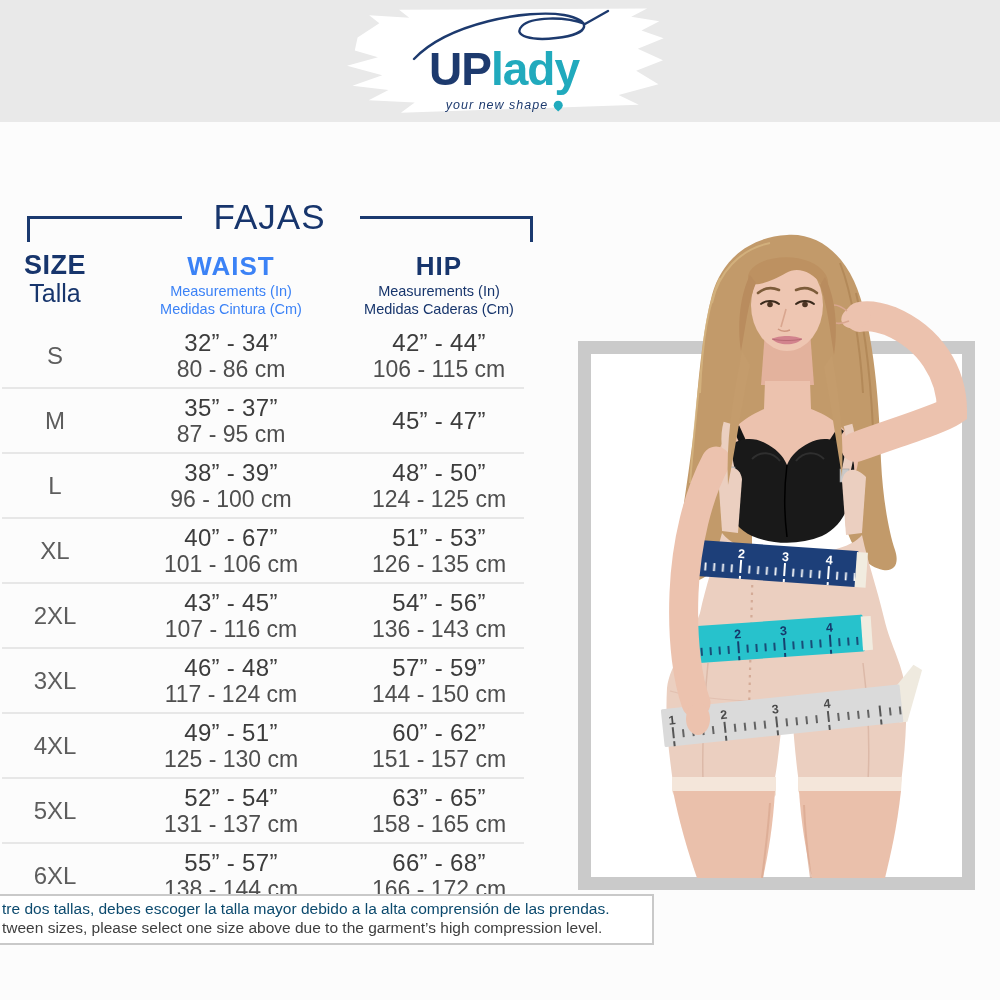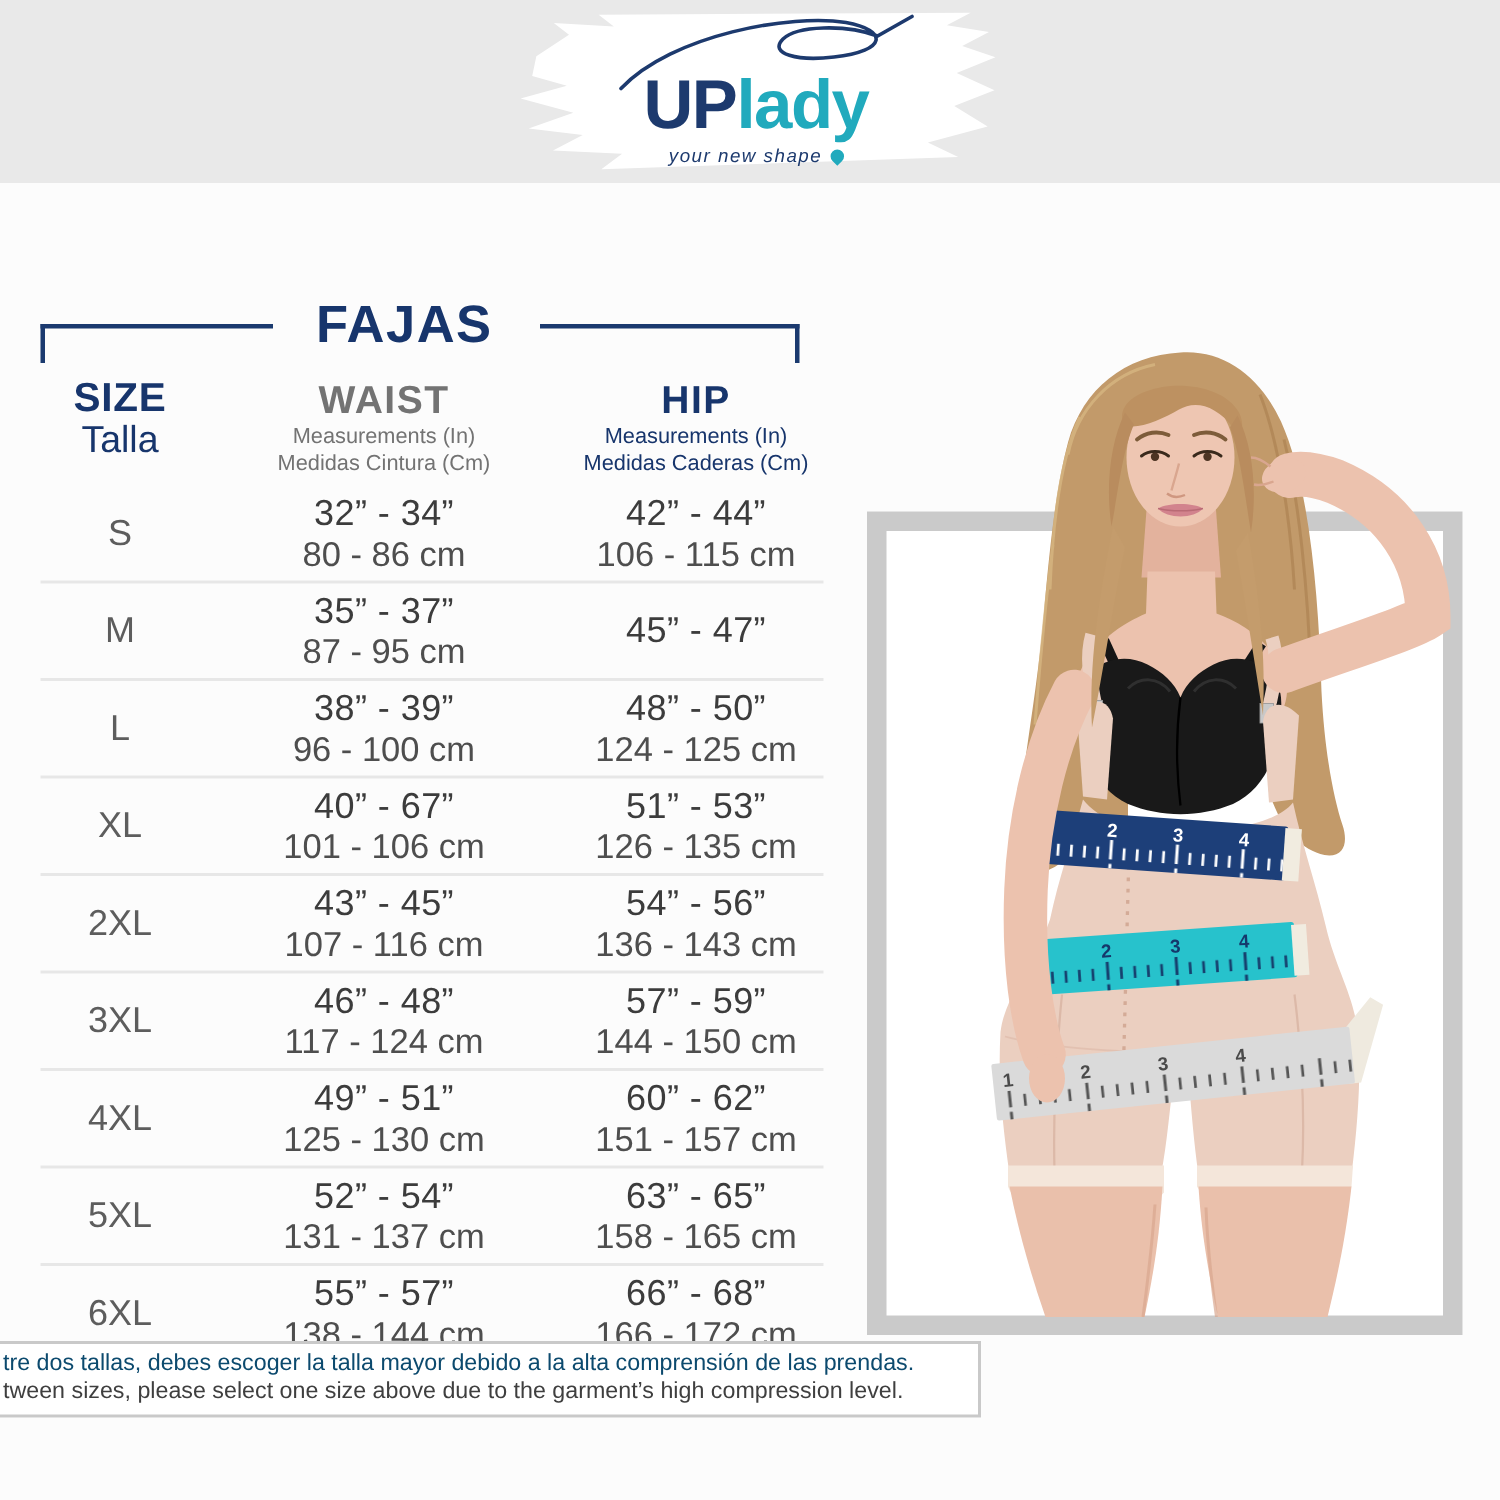--- a/index.html
+++ b/index.html
@@ -14,30 +14,30 @@
   .logo-text{position:absolute;left:0;width:336px;top:40px;line-height:52px;white-space:nowrap;}
   .logo-up{font-size:46px;font-weight:800;color:#1d3a6e;letter-spacing:-1px;}
   .logo-lady{font-size:46px;font-weight:600;color:#21aabd;letter-spacing:-1px;}
   .tagline-row{position:absolute;left:0;width:336px;top:92px;height:16px;}
   .tagline{font-size:12.5px;font-style:italic;color:#1d3a6e;letter-spacing:1px;}
   .tag-dot{display:inline-block;width:9px;height:9px;margin-left:5px;background:#21aabd;border-radius:50% 50% 50% 0;transform:rotate(-45deg) translateY(1px);}
 
   
   .bracket-left{position:absolute;left:27px;top:216px;width:152px;height:23px;border-top:3px solid #1b3a6f;border-left:3px solid #1b3a6f;}
   .bracket-right{position:absolute;left:360px;top:216px;width:170px;height:23px;border-top:3px solid #1b3a6f;border-right:3px solid #1b3a6f;}
-  .fajas{position:absolute;left:172px;top:197px;width:195px;margin:0;text-align:center;font-size:35px;font-weight:700;color:#17356c;letter-spacing:1px;}
-
-  
-  .table{position:absolute;left:27px;top:250px;width:522px;}
+  .fajas{position:absolute;left:172px;top:197px;width:195px;margin:0;text-align:center;font-size:35px;font-weight:400;color:#17356c;letter-spacing:1px;}
+
+  
+  .table{position:absolute;left:2px;top:250px;width:522px;}
   .thead{display:grid;grid-template-columns:106px 246px 170px;margin-bottom:6px;}
   .hcell{text-align:center;}
   .h-size-label{font-size:27px;font-weight:800;color:#17356c;letter-spacing:.5px;line-height:30px;}
   .h-size-sub{font-size:25px;color:#17356c;line-height:27px;}
   .h-main{font-size:26px;font-weight:800;letter-spacing:1px;line-height:32px;}
-  .teal{color:#737373;}
+  .teal{color:#3b82f6;}
   .navy{color:#17356c;}
   .h-sub{font-size:14.5px;font-weight:400;line-height:18px;}
   .trow{display:grid;grid-template-columns:106px 246px 170px;height:63px;align-items:center;}
   .trow + .trow{border-top:2px solid #e7e7e7;}
   .cell{text-align:center;}
   .size-val{font-size:24px;color:#5d5d5d;}
   .in-val{font-size:24px;font-weight:normal;color:#3c3c3c;line-height:27px;letter-spacing:.3px;}
   .cm-val{font-size:23px;color:#4e4e4e;line-height:26px;}
 
   

